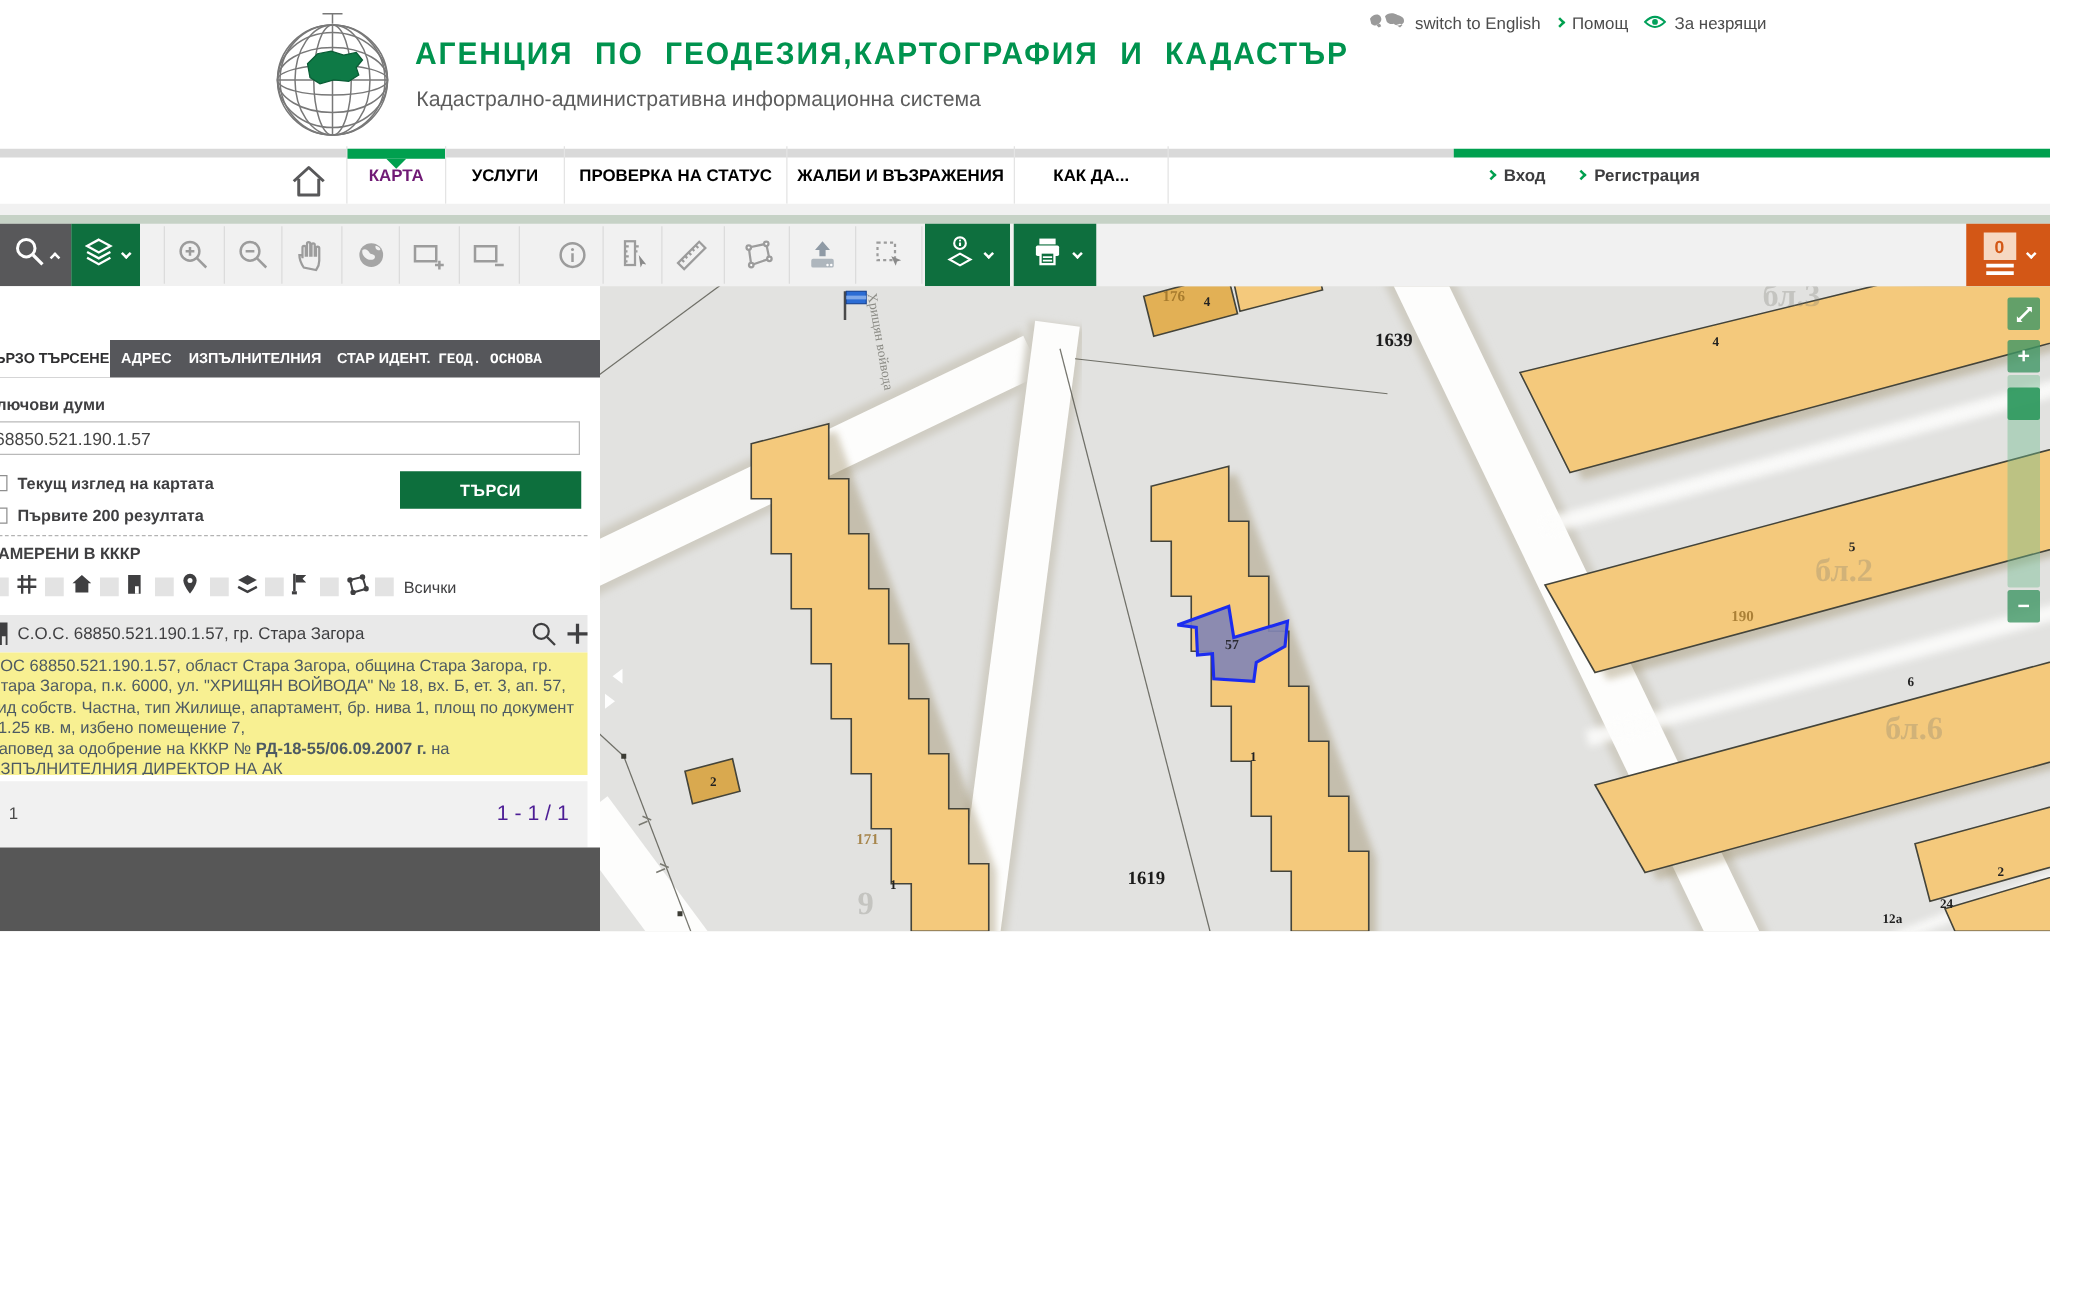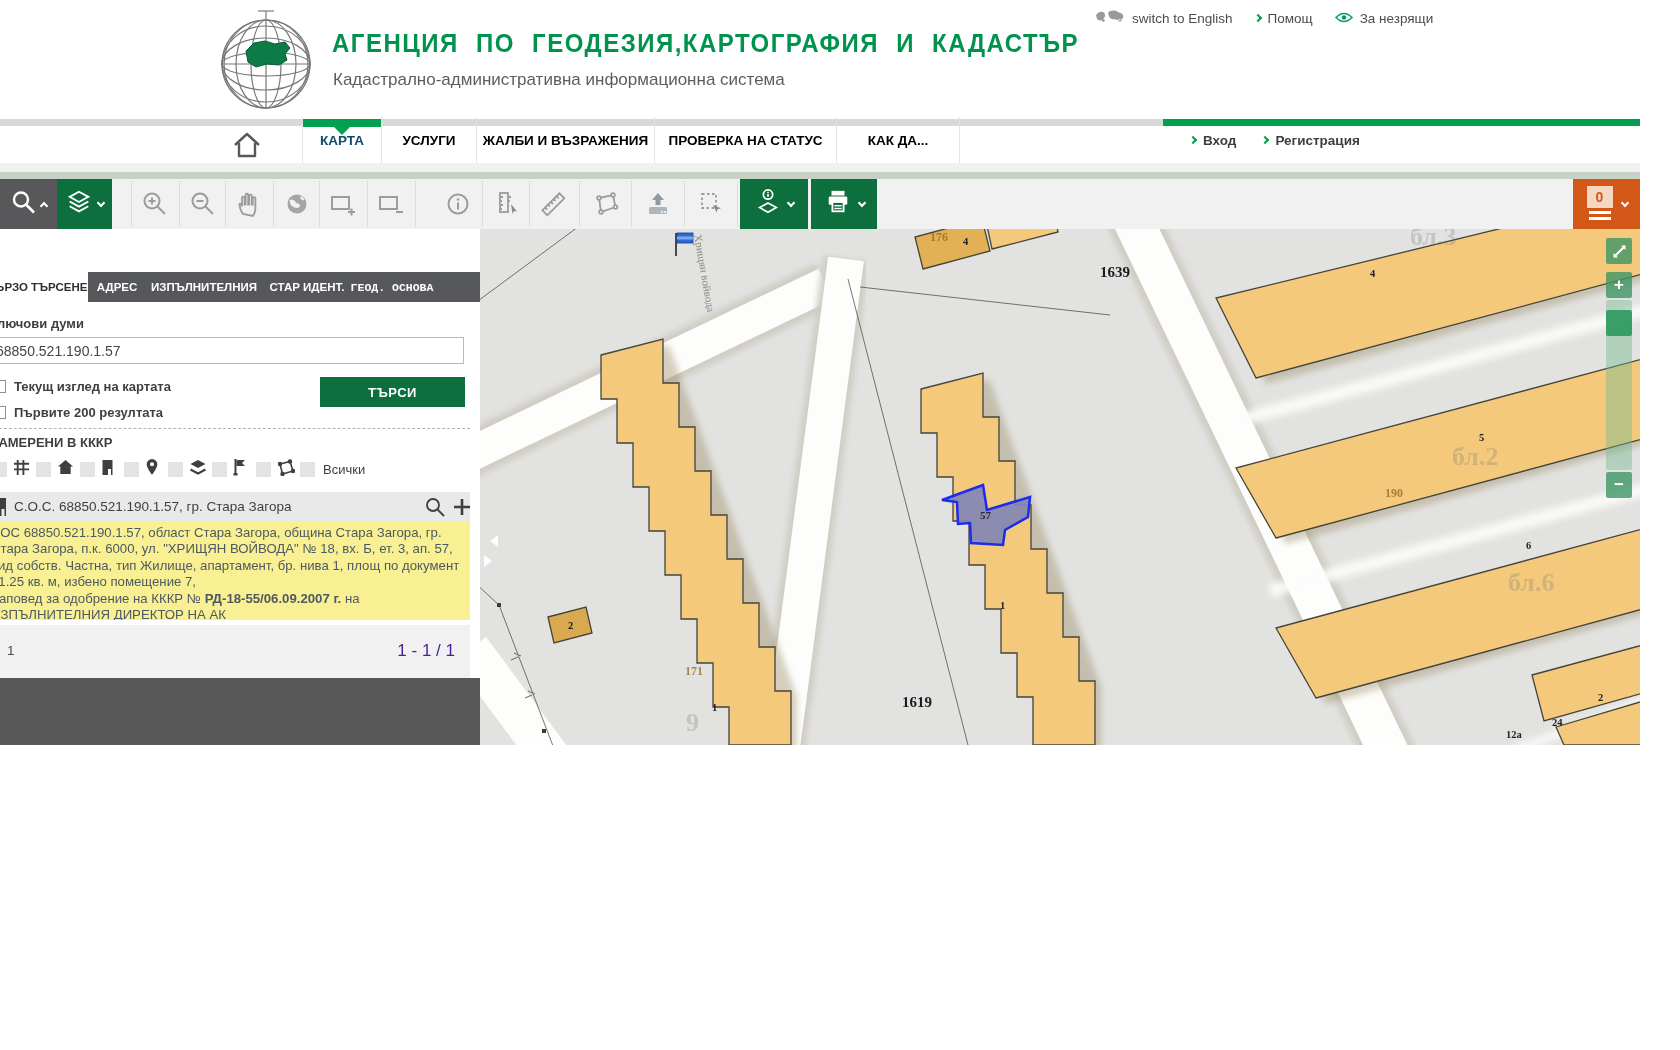--- a/index.html
+++ b/index.html
@@ -6,38 +6,38 @@
   html,body { background:#ffffff; }
   body { font-family:"Liberation Sans", sans-serif; }
   .page { position:relative; width:1680px; height:1050px; background:#fff; overflow:hidden; }
 
   
   .header { position:absolute; left:0; top:0; width:1640px; height:117px; background:#fff; }
   .logo { position:absolute; left:218px; top:9px; }
   .brand-title { position:absolute; left:332px; top:30px; font-size:24px; font-weight:bold; color:#00934e;
                  letter-spacing:1.5px; word-spacing:9px; white-space:nowrap; transform:scaleY(1.04); }
   .brand-sub { position:absolute; left:333px; top:70px; font-size:17px; color:#5d5d5d; }
-  .toplinks { position:absolute; left:1095px; top:8px; height:20px; display:flex; align-items:center; gap:22px; }
+  .toplinks { position:absolute; left:1095px; top:8px; height:20px; display:flex; align-items:center; gap:12px; }
   .toplink { display:flex; align-items:center; gap:7px; font-size:13.5px; color:#4c4c4c; cursor:pointer; white-space:nowrap; }
   .garrow { display:inline-block; width:6px; height:6px; border-top:2.5px solid #00a04f; border-right:2.5px solid #00a04f;
             transform:rotate(45deg); }
 
   
   .navbar { position:absolute; left:0; top:117px; width:1640px; height:46px; background:#fff; }
   .strip-gray  { position:absolute; left:0; top:2px; width:1163px; height:7px; background:#d9d9d9; }
   .strip-green { position:absolute; left:1163px; top:2px; width:477px; height:7px; background:#00a04f; }
   .home-btn { position:absolute; left:231px; top:13px; width:32px; height:30px; cursor:pointer; }
   .nav-tabs { position:absolute; left:277px; top:0; height:46px; display:flex; }
   .nav-tab { position:relative; height:46px; display:flex; align-items:center; justify-content:center;
              font-size:13.5px; font-weight:bold; color:#000000; border-right:1px solid #e4e4e4; cursor:pointer; }
   .nav-tab:first-child { border-left:1px solid #e4e4e4; }
   .nav-tab:nth-child(1){ width:80px; } .nav-tab:nth-child(2){ width:95px; }
   .nav-tab:nth-child(3){ width:178px; } .nav-tab:nth-child(4){ width:182px; }
   .nav-tab:nth-child(5){ width:123px; }
-  .nav-tab.active { color:#0c4a6e;margin-left:25px; }
+  .nav-tab.active { color:#701a75; }
   .nav-tab.active::before { content:""; position:absolute; left:0; top:2px; width:100%; height:8px; background:#00a04f; }
   .nav-tab.active::after { content:""; position:absolute; left:50%; top:10px; margin-left:-8px;
              border:8px solid transparent; border-top:8px solid #00a04f; border-bottom:none; }
   .nav-auth { position:absolute; left:1190px; top:0; height:46px; display:flex; align-items:center; gap:26px; }
   .nav-auth .toplink { font-weight:bold; font-size:13.5px; color:#3e3e40; }
 
   
   .toolbar { position:absolute; left:0; top:163px; width:1640px; height:66px; background:#f1f1f1; }
   .toolbar .sage { position:absolute; left:0; top:9px; width:1640px; height:7px; background:#c6d2c6; }
   .tbtn { position:absolute; top:16px; height:50px; display:flex; align-items:center; justify-content:center; cursor:pointer; }
@@ -176,24 +176,24 @@
       </svg>
     </div>
     <div class="nav-tabs" id="nav-tabs">
         <div class="nav-tab active">
           <span>КАРТА</span>
         </div>
         <div class="nav-tab">
           <span>УСЛУГИ</span>
         </div>
         <div class="nav-tab">
+          <span>ПРОВЕРКА НА СТАТУС</span>
+        </div>
+        <div class="nav-tab">
           <span>ЖАЛБИ И ВЪЗРАЖЕНИЯ</span>
-        </div>
-        <div class="nav-tab">
-          <span>ПРОВЕРКА НА СТАТУС</span>
         </div>
         <div class="nav-tab">
           <span>КАК ДА...</span>
         </div>
       </div>
     <div class="nav-auth">
       <div class="toplink">
         <span class="garrow"></span>
         <span>Вход</span>
       </div>

